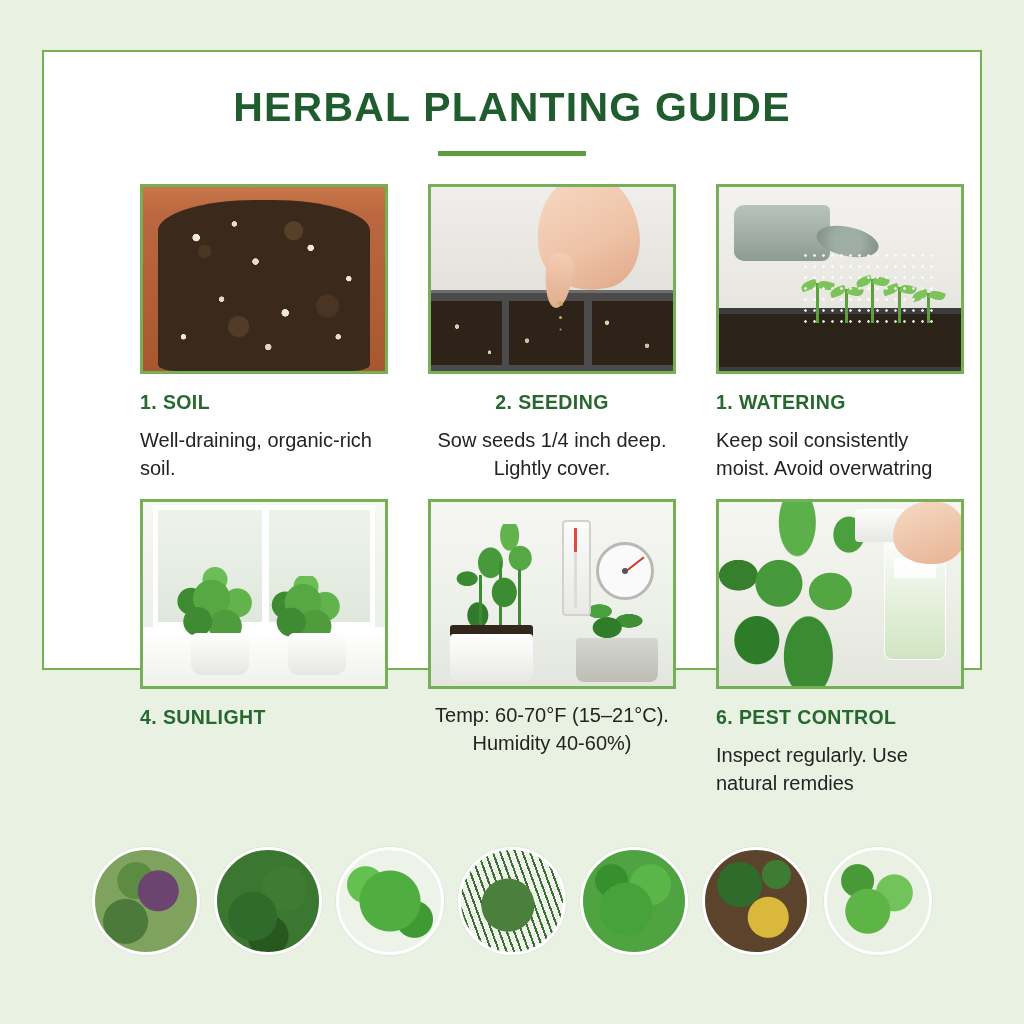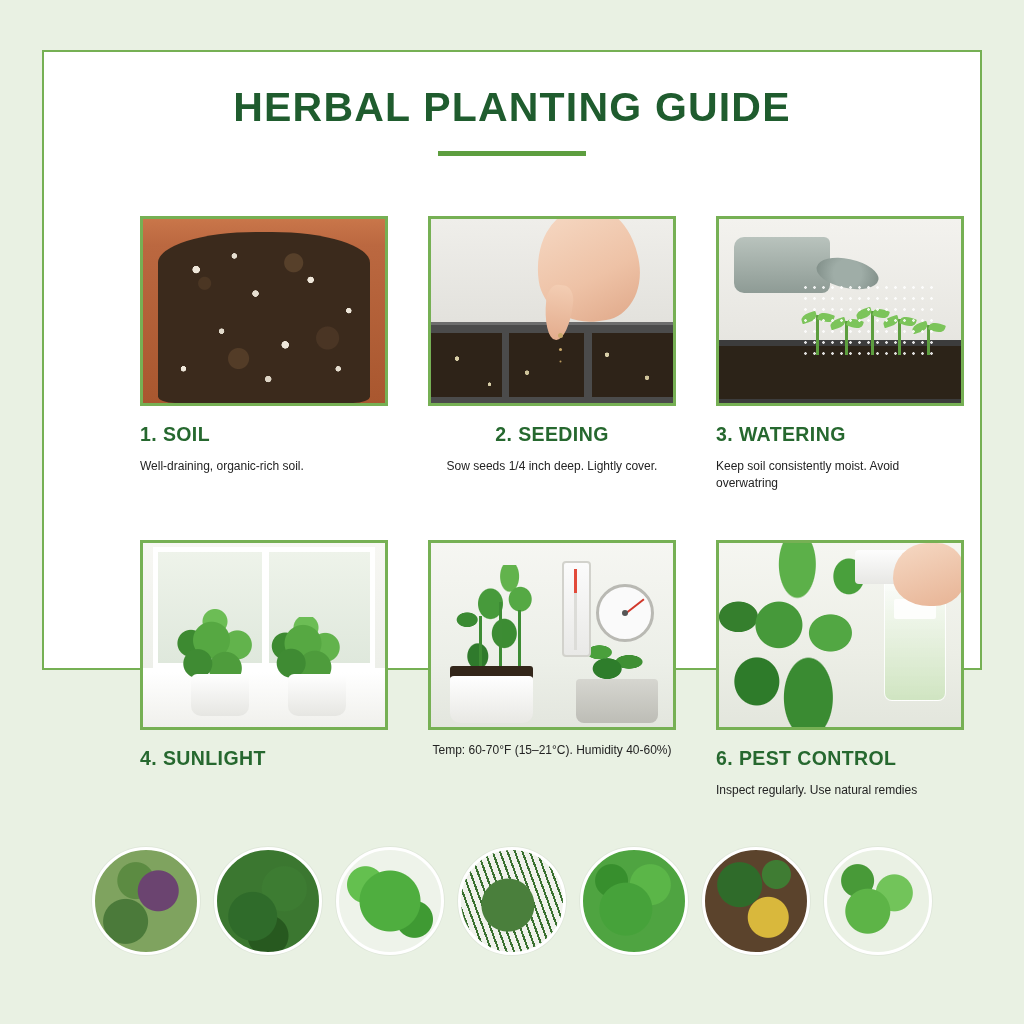--- a/index.html
+++ b/index.html
@@ -51,41 +51,41 @@
 
   .grid {
     margin-top: 28px;
     padding: 0 96px;
     display: grid;
     grid-template-columns: repeat(3, 1fr);
     column-gap: 40px;
     row-gap: 16px;
   }
 
-  .cell { width: 248px; margin-top: 32px; }
+  .cell { width: 248px; }
 
   .thumb {
     width: 248px;
     height: 190px;
     border: 3px solid #76b054;
     overflow: hidden;
     position: relative;
   }
 
   .step-title {
     margin-top: 17px;
     font-size: 19.5px;
     font-weight: bold;
     color: #26682f;
     letter-spacing: 0.4px;
   }
 
   .step-desc {
     margin-top: 12px;
-    font-size: 12px;
+    font-size: 20px;
     line-height: 1.42;
     color: #232323;
   }
 
   .cell.c2 .step-title, .cell.c2 .step-desc,
   .cell.c5 .step-title, .cell.c5 .step-desc { text-align: center; }
   .cell.c4 .step-title { }
 
   
   .strip {
@@ -420,21 +420,21 @@
             <div class="sprout" style="left:40%;"></div>
             <div class="sprout" style="left:52%;height:34px;"></div>
             <div class="sprout" style="left:63%;height:44px;"></div>
             <div class="sprout" style="left:74%;height:36px;"></div>
             <div class="sprout" style="left:86%;height:30px;"></div>
             <div class="can"></div>
             <div class="rose"></div>
             <div class="drops"></div>
           </div>
         </div>
-        <div class="step-title">3. WATERING</div>
+        <div class="step-title">1. WATERING</div>
         <div class="step-desc">Keep soil consistently moist. Avoid overwatring</div>
       </div>
 
       <div class="cell c4">
         <div class="thumb">
           <div class="img-sun" style="position:absolute;inset:0;">
             <div class="pane"></div>
             <div class="mullion"></div>
             <div class="sill"></div>
             <div class="bush" style="left:12%;"></div>

